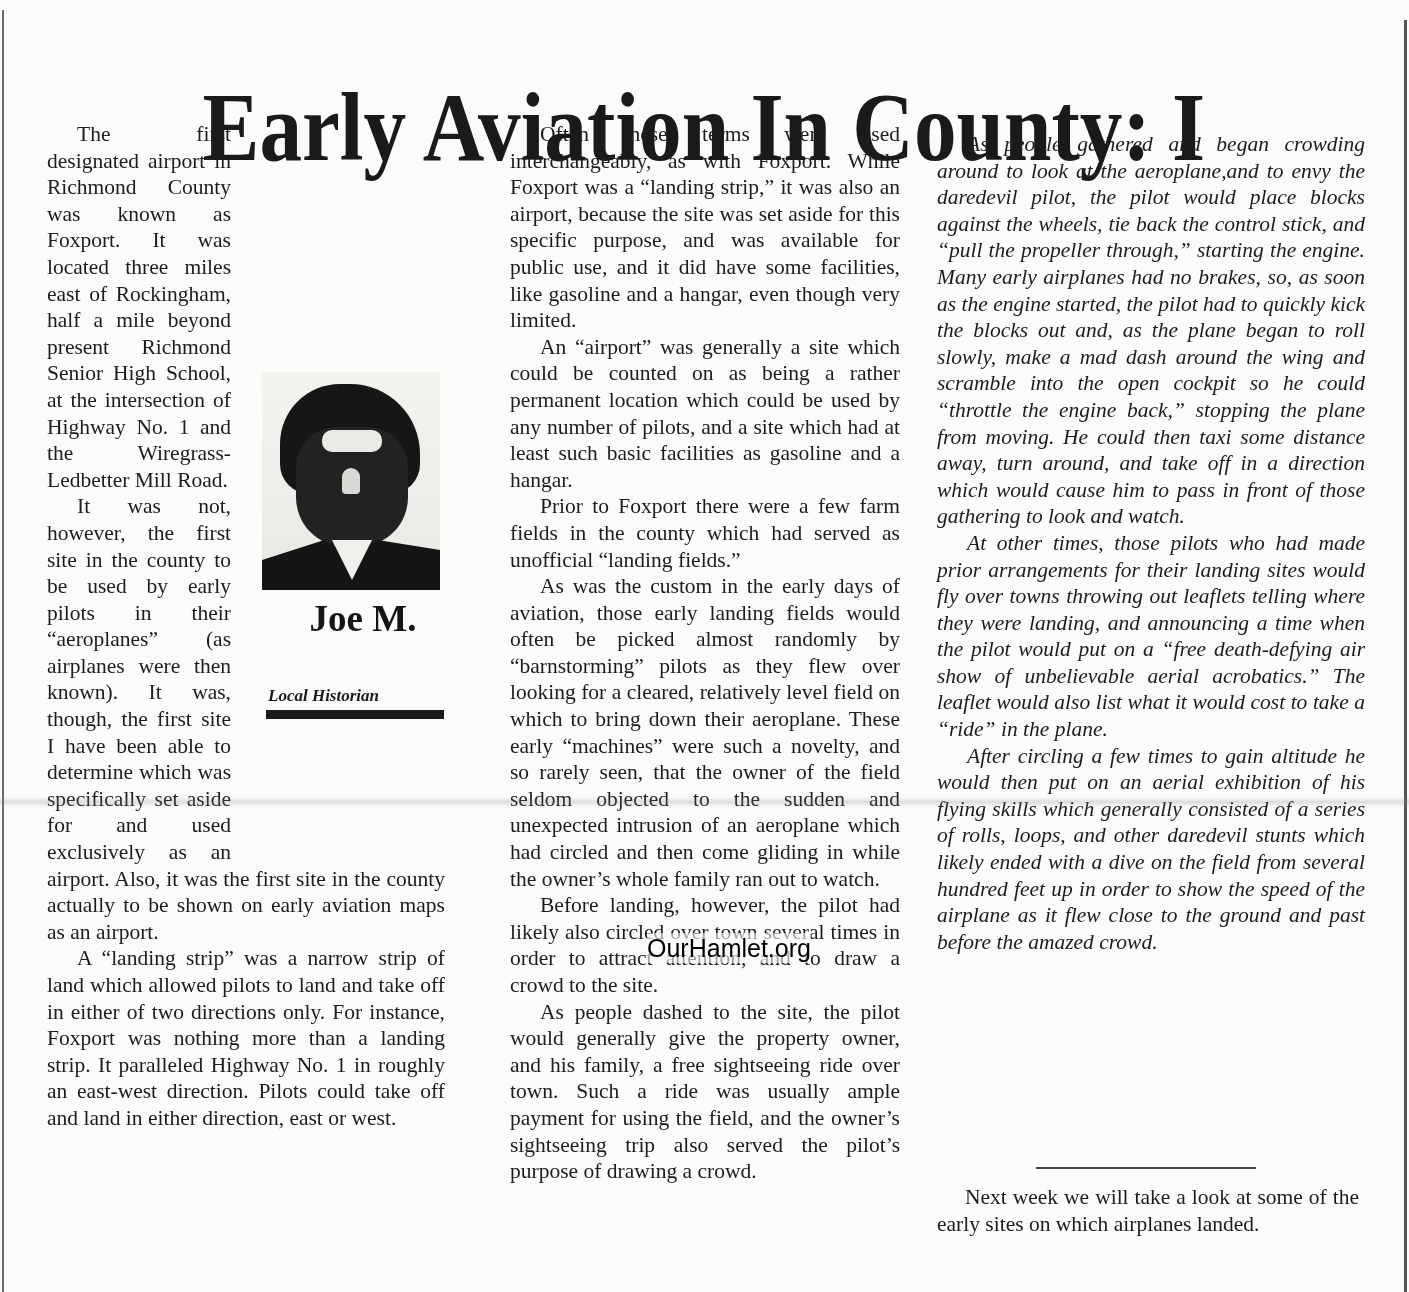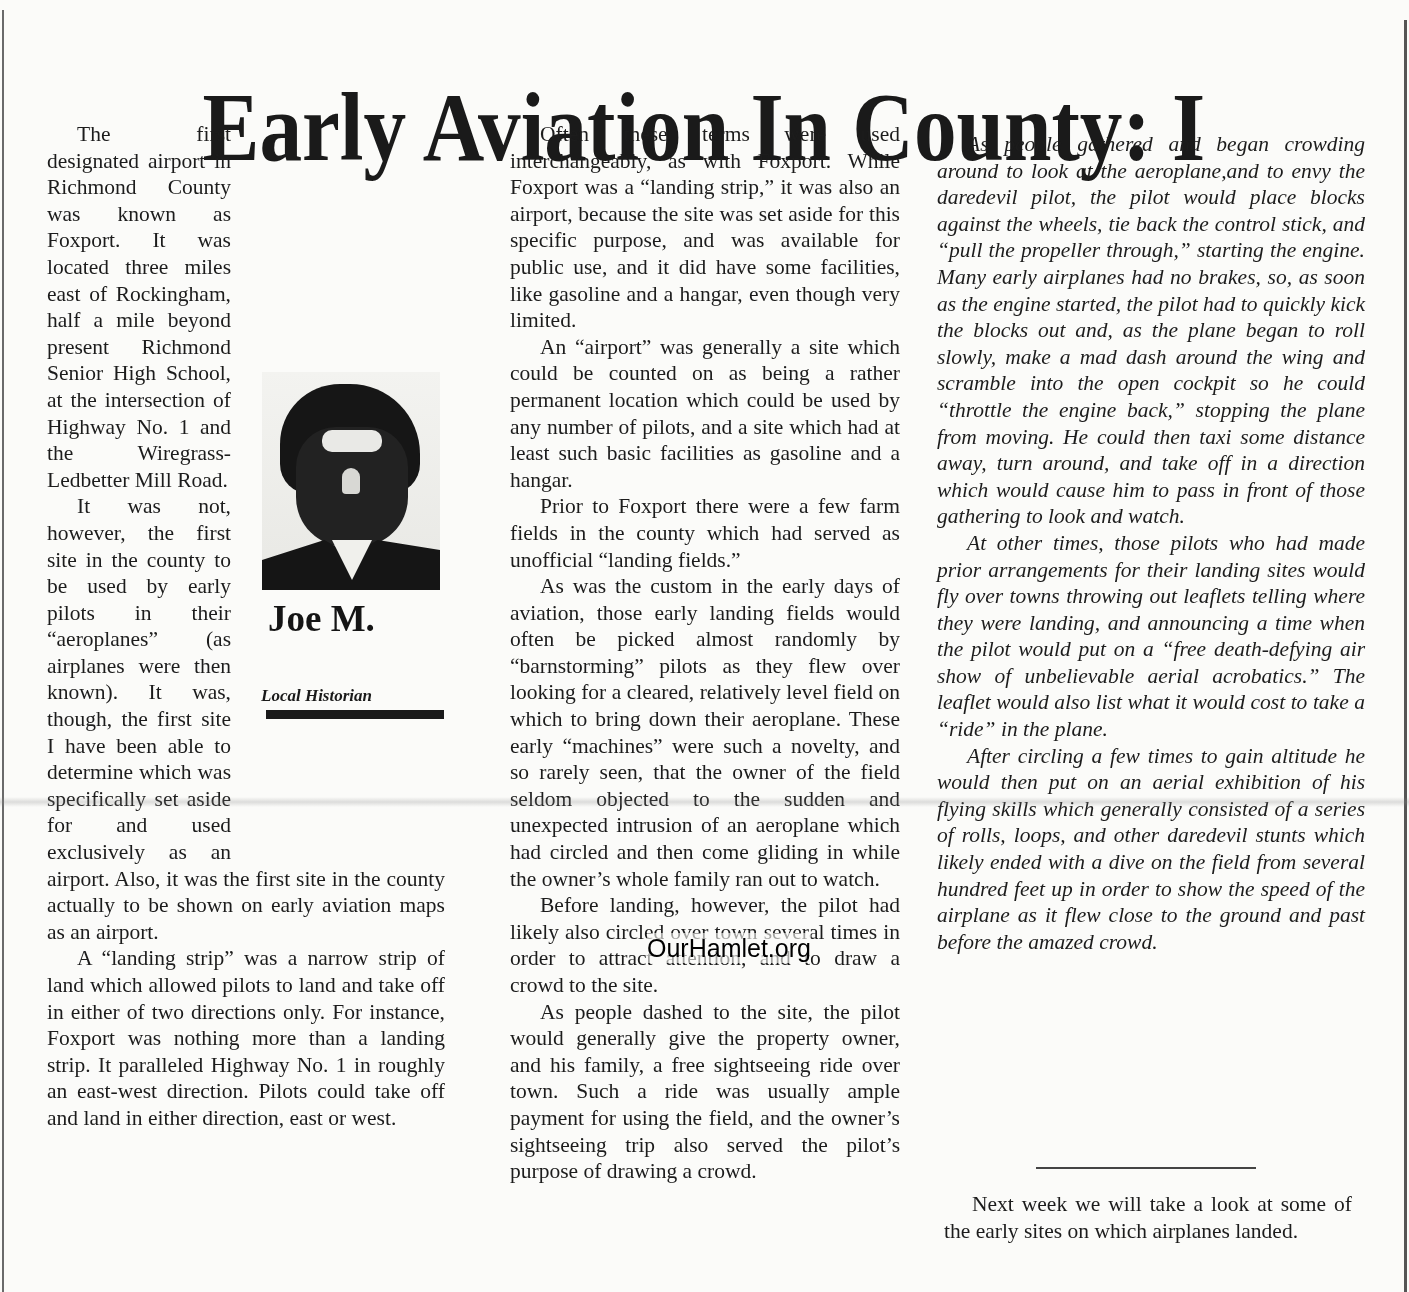--- a/index.html
+++ b/index.html
@@ -28,30 +28,30 @@
     overflow: hidden;
   }
   .photo .hair { position: absolute; left: 18px; top: 12px; width: 140px; height: 110px; border-radius: 60px 70px 30px 30px; background: #161616; }
   .photo .face { position: absolute; left: 34px; top: 55px; width: 112px; height: 120px; border-radius: 40px 40px 50px 50px; background: #222; }
   .photo .forehead { position: absolute; left: 60px; top: 58px; width: 60px; height: 22px; background: #e9e9e6; border-radius: 10px; }
   .photo .nose { position: absolute; left: 80px; top: 96px; width: 18px; height: 26px; background: #d8d8d4; border-radius: 9px 9px 4px 4px; }
   .photo .suit { position: absolute; left: 0; top: 168px; width: 178px; height: 50px; background: #151515; clip-path: polygon(0 40%, 35% 0, 50% 30%, 65% 0, 100% 20%, 100% 100%, 0 100%); }
   .photo .collar { position: absolute; left: 70px; top: 168px; width: 40px; height: 40px; background: #f0f0ec; clip-path: polygon(0 0, 100% 0, 50% 100%); }
   .author-name {
     position: absolute; left: 268px; top: 598px; width: 190px;
-    font-weight: bold; font-size: 37px; line-height: 42px; color: #151515;
+    font-weight: bold; font-size: 37px; line-height: 42px; color: #151515; text-align: center;
   }
   .author-role {
-    position: absolute; left: 261px; top: 686px; font-style: italic; font-weight: bold;
+    position: absolute; left: 268px; top: 686px; font-style: italic; font-weight: bold;
     font-size: 17px; color: #1a1a1a;
   }
   .author-bar { position: absolute; left: 266px; top: 710px; width: 178px; height: 9px; background: #1a1a1a; }
   .separator { position: absolute; left: 1036px; top: 1167px; width: 220px; height: 2px; background: #444; }
   .footnote { position: absolute; left: 933px; top: 1180px; width: 430px; font-size: 21.5px; line-height: 26.6px; text-align: justify; }
-  .footnote p { margin: 11px; text-indent: 28px; }
+  .footnote p { margin: 4px; text-indent: 28px; }
   .watermark {
     position: absolute; left: 647px; top: 933px; font-family: "Liberation Sans", "DejaVu Sans", sans-serif;
     font-size: 25px; color: #000; line-height: 30px; background: rgba(251,251,249,0.6);
   }
   .crease { position: absolute; left: 0; height: 10px; width: 1409px; background: linear-gradient(rgba(140,140,140,0), rgba(140,140,140,0.28), rgba(140,140,140,0)); pointer-events: none; }
 </style>
 </head>
 <body>
 
 <div class="edge-left"></div>

